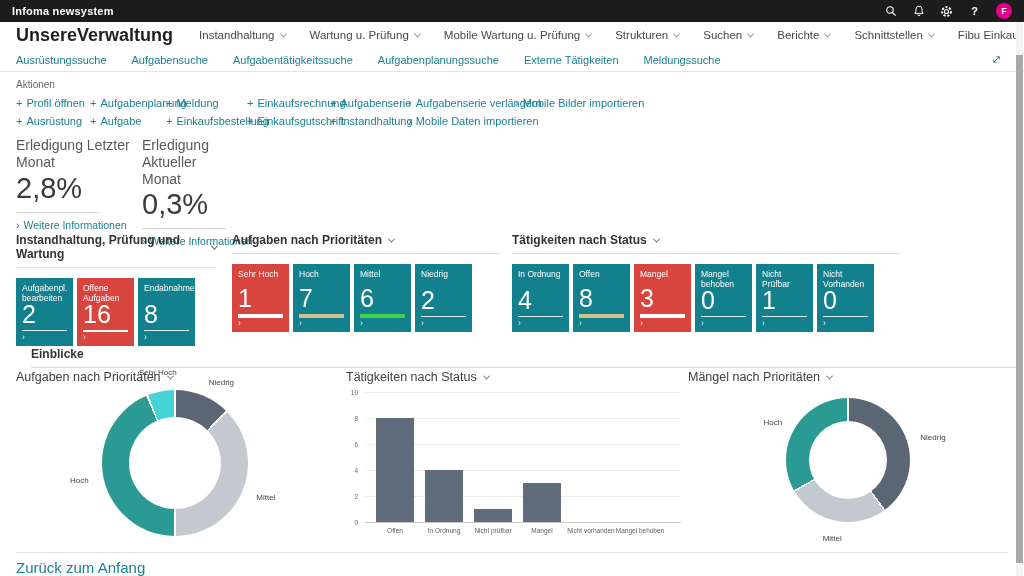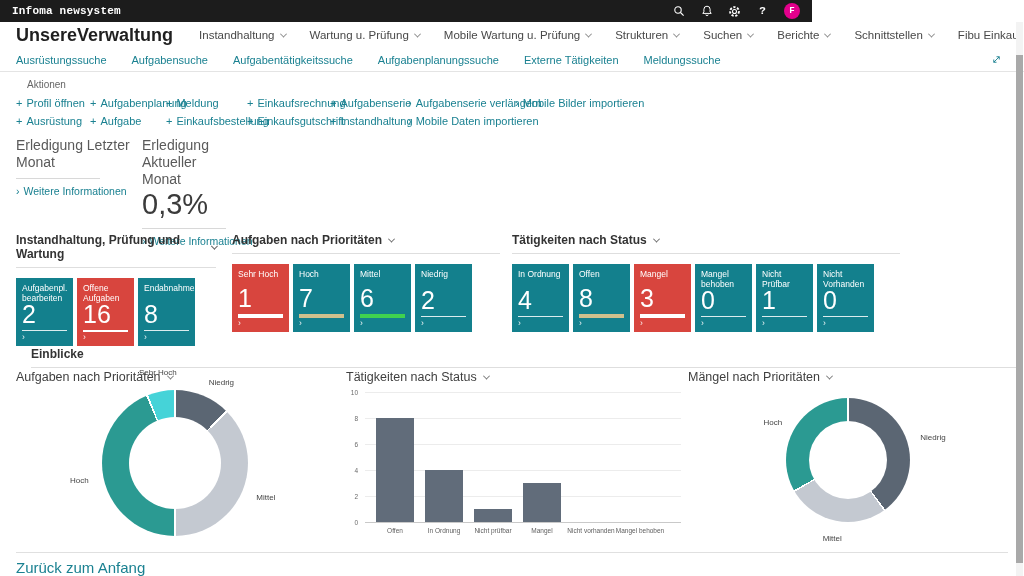--- a/index.html
+++ b/index.html
@@ -1,22 +1,22 @@
 <!DOCTYPE html>
 <html><head>
 <meta charset="utf-8">
 <style>
   * { margin:0; padding:0; box-sizing:border-box; }
   html,body { width:1024px; height:576px; overflow:hidden; background:#fff;
     font-family:"Liberation Sans", sans-serif; -webkit-font-smoothing:antialiased; }
   #stage { position:relative; width:1024px; height:576px; background:#fff; }
 
   
-  #topbar { position:absolute; top:0; left:0; width:812px; height:22px; background:#1c1c1c;
-    display:flex; align-items:center; color:#fff;font-family:Liberation Mono, monospace; }
+  #topbar { position:absolute; top:0; left:0; width:1024px; height:22px; background:#1c1c1c;
+    display:flex; align-items:center; color:#fff; }
   .brand { font-size:11px; font-weight:bold; margin-left:12px; letter-spacing:.2px; }
   .tb-icons { margin-left:auto; display:flex; align-items:center; gap:15px; margin-right:12px; }
   .tb-ic { width:13px; height:13px; display:flex; align-items:center; justify-content:center; cursor:pointer; }
   .avatar { width:16px; height:16px; border-radius:50%; display:flex; align-items:center;
     justify-content:center; font-size:9px; font-weight:bold; color:#fff; cursor:pointer; }
 
   
   #navbar { position:absolute; top:22px; left:0; width:1024px; height:26px; display:flex;
     align-items:center; padding-left:16px; background:#fff; }
   .nav-home { font-size:18px; font-weight:bold; color:#1f1f1f; cursor:pointer; white-space:nowrap; }
@@ -31,21 +31,21 @@
 
   
   #subnav { position:absolute; top:48px; left:16px; height:23px; display:flex; gap:25px;
     align-items:center; }
   .snlink { font-size:11px; cursor:pointer; white-space:nowrap; }
   #collapse-ic { position:absolute; top:51px; right:22px; cursor:pointer; }
   #rule-top { position:absolute; top:71px; left:0; width:1024px; height:1px; background:#e4e4e4; }
 
   
   #actions { position:absolute; top:79px; left:16px; right:26px; }
-  .actions-label { font-size:10px; color:#666; margin-bottom:7px;margin-left:11px; }
+  .actions-label { font-size:10px; color:#666; margin-bottom:7px; }
   .agrid { display:grid; grid-template-columns:74px 76px 81px 83px 78px 107px auto; row-gap:6px; }
   .alink { font-size:11px; display:flex; gap:4px; align-items:baseline; cursor:pointer; white-space:nowrap; }
   .alink .pfx { font-size:11px; }
 
   
   .sec-h { font-size:12px; font-weight:bold; color:#333; display:flex; align-items:center;
     gap:7px; padding-bottom:6px; border-bottom:1px solid #dedede; cursor:pointer; }
   .sec-h .caret { border-color:#6a6a6a; }
 
   
@@ -243,20 +243,21 @@
           <span class="pfx">›</span>
           <span>Mobile Daten importieren</span>
         </span>
     </div>
   </div>
 
   <div id="kennzahlen">
     <div class="kpi-row">
       <div class="kpi">
         <div class="kpi-label">Erledigung Letzter Monat</div>
+        <div class="kpi-value">2,8%</div>
         <div class="kpi-sep"></div>
         <span class="kpi-link link" style="color: rgb(26, 129, 145);">
             <span>›</span>
             <span>Weitere Informationen</span>
           </span>
       </div>
       <div class="kpi">
         <div class="kpi-label narrow">Erledigung Aktueller Monat</div>
         <div class="kpi-value">0,3%</div>
         <div class="kpi-sep"></div>

